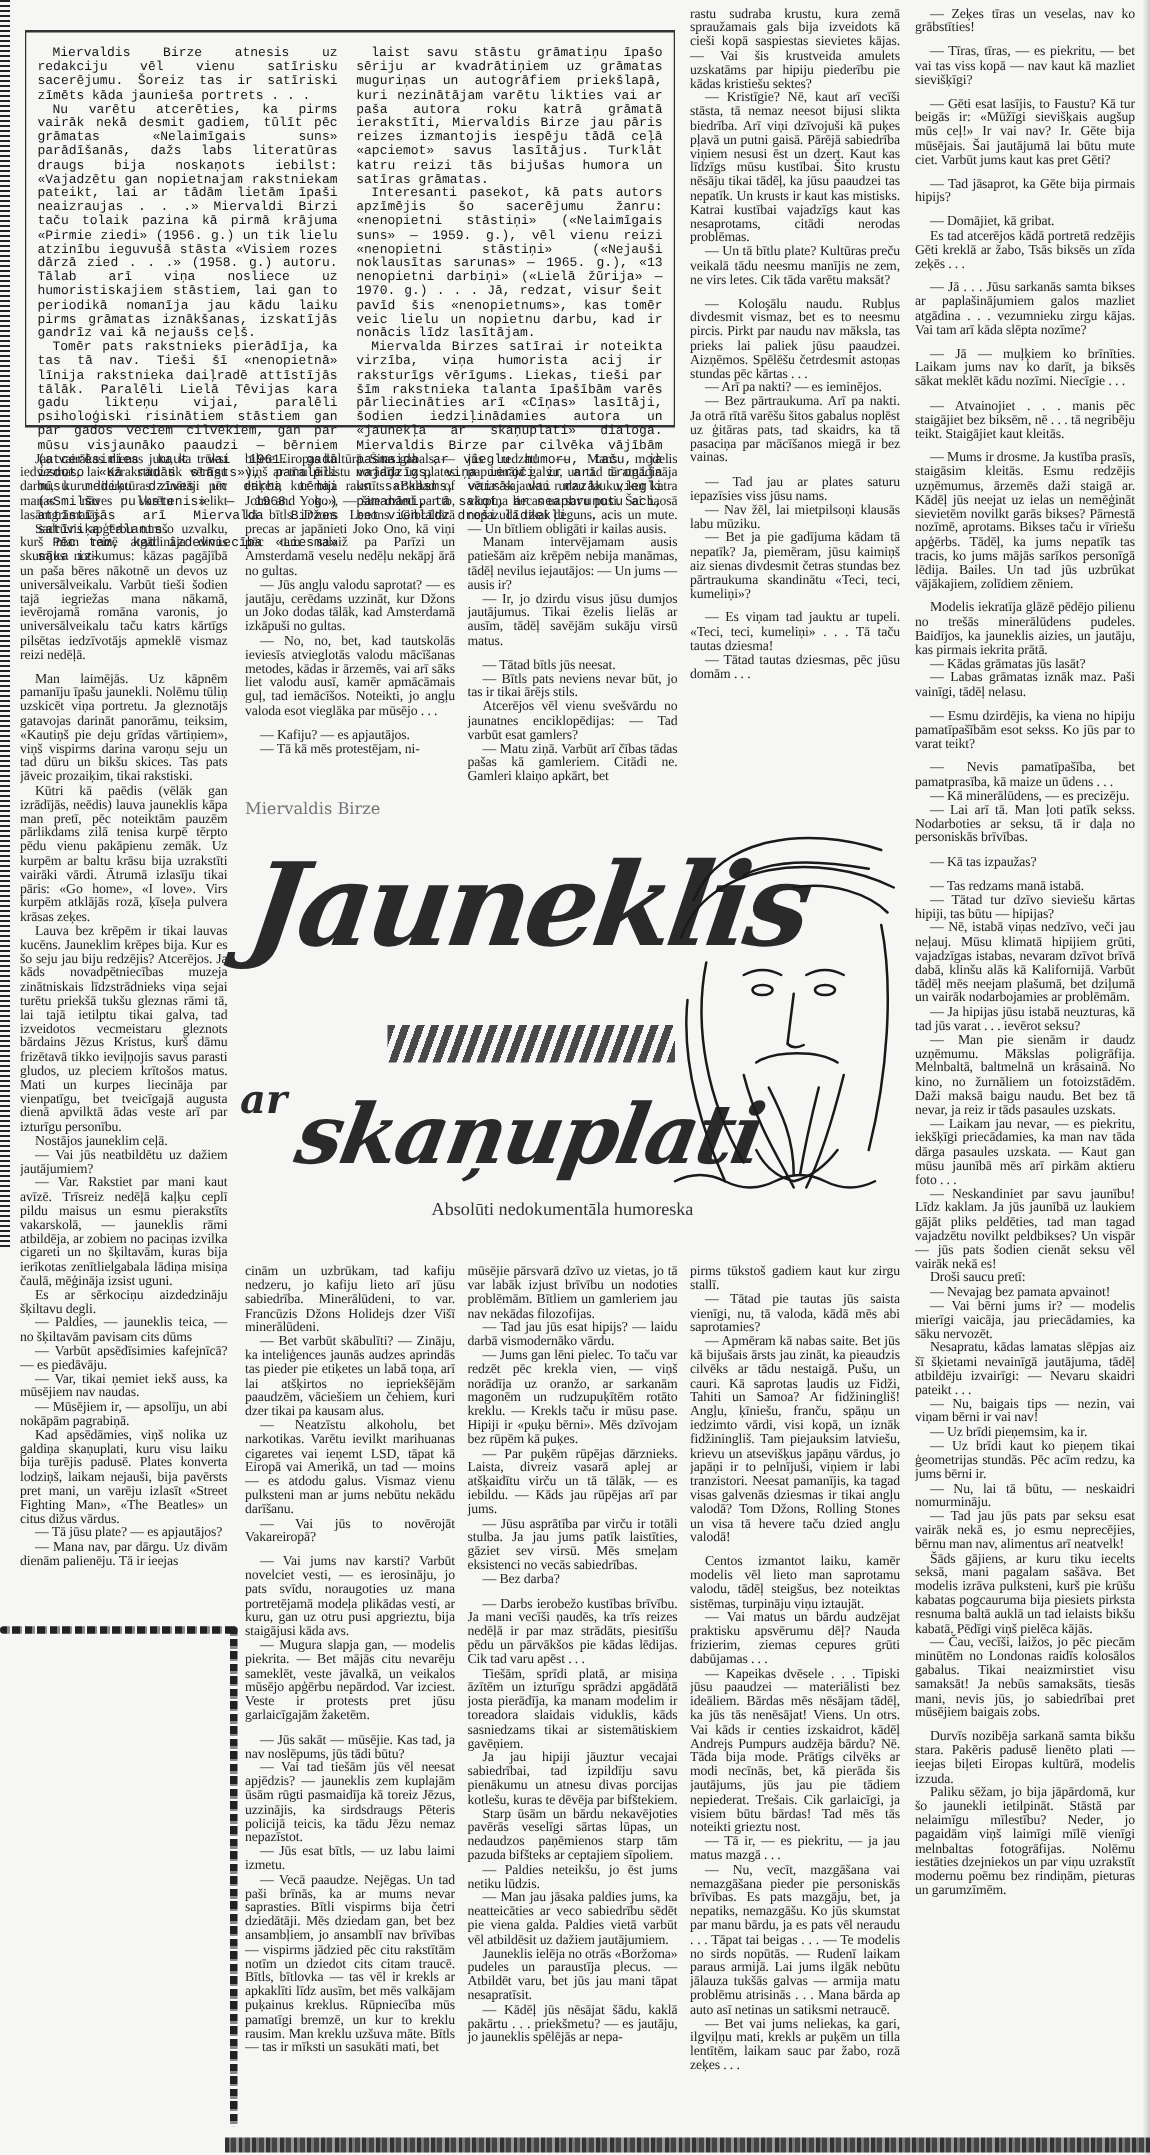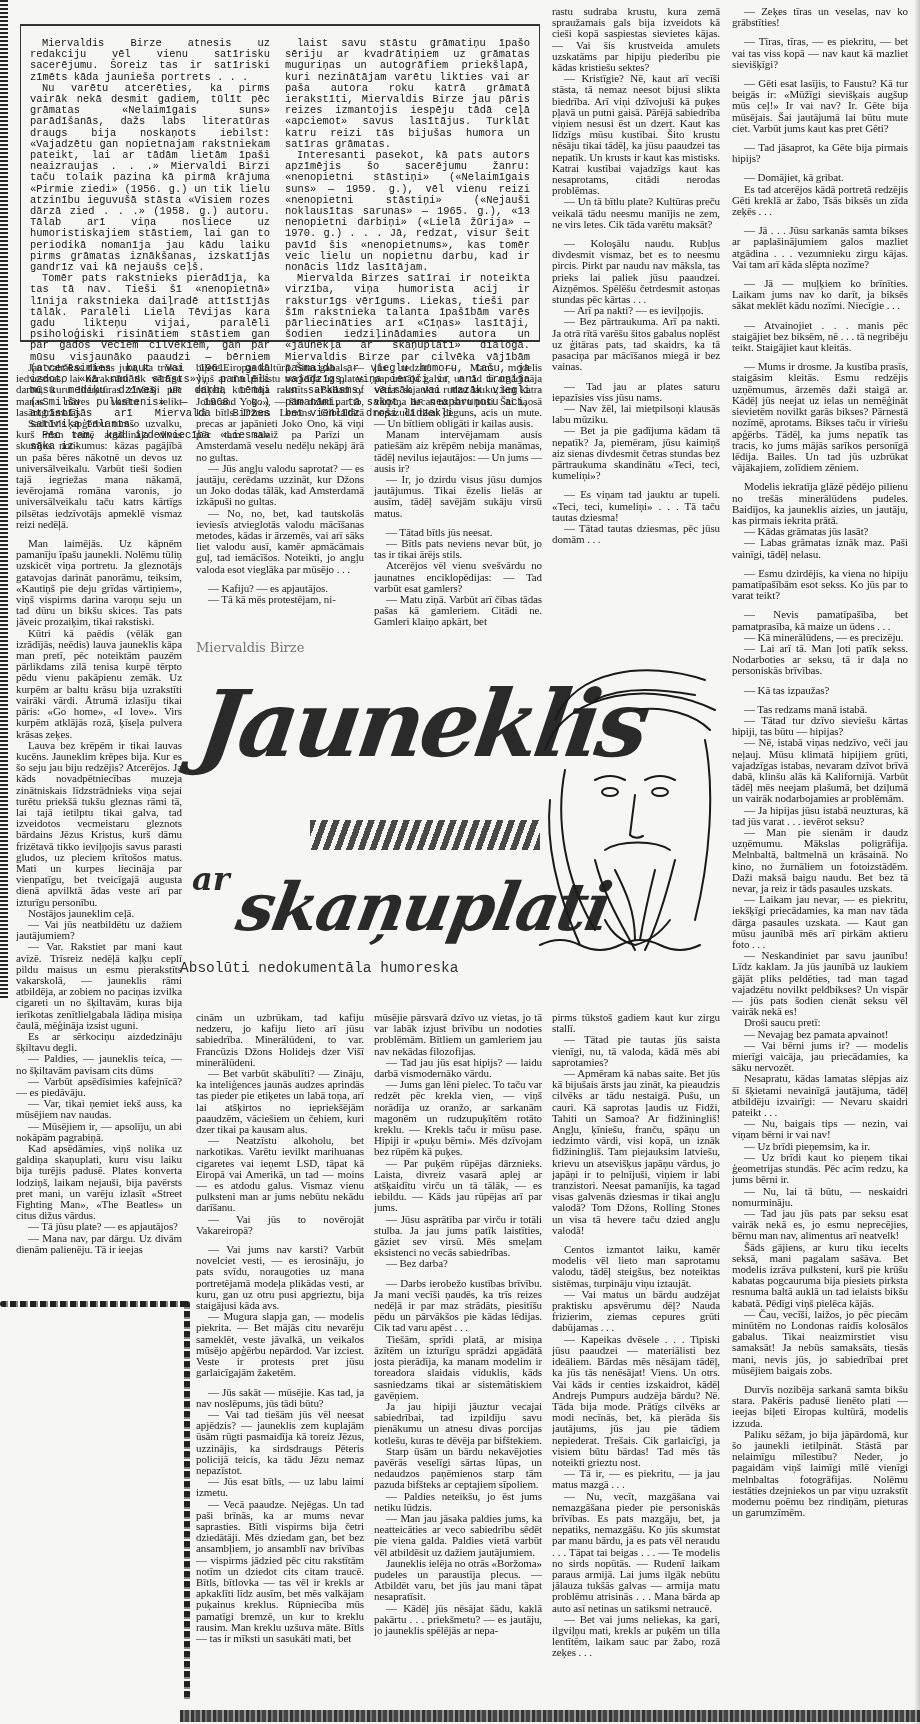--- a/index.html
+++ b/index.html
@@ -19,22 +19,22 @@
   .sans { font-family: Liberation Serif, serif; font-size: 11px; line-height: 11.2px; letter-spacing: -0.1px; color: #222; }
   .byline { position: absolute; left: 196px; top: 640px; font-family: "DejaVu Serif", serif; font-size: 13px; color: #737373; }
   .title-area { position: absolute; left: 190px; top: 660px; width: 530px; height: 300px; }
   .title-word { position: absolute; font-family: "DejaVu Serif", serif; font-weight: bold; font-style: italic; color: #2a2a2a; }
   .title-main { left: 10px; top: 10px; font-size: 92px; letter-spacing: -4px; transform: skewX(-8deg); }
   .title-ar { left: 2px; top: 200px; font-size: 32px; }
   .title-sub { left: 48px; top: 208px; font-size: 66px; letter-spacing: -2px; transform: skewX(-10deg); }
   .title-band { position: absolute; left: 120px; top: 160px; width: 230px; height: 30px;
     background: repeating-linear-gradient(110deg, #2b2b2b 0 6px, #f6f6f4 6px 11px); opacity: 0.85; }
   .portrait { position: absolute; left: 345px; top: 0; width: 185px; height: 300px; }
-  .subtitle { position: absolute; left: 180px; top: 960px; width: 540px; text-align: left;
-    font-family: Liberation Mono, monospace; font-size: 14.5px; color: #333; }
+  .subtitle { position: absolute; left: 180px; top: 960px; width: 540px; text-align: center;
+    font-family: Liberation Serif, serif; font-size: 14.5px; color: #333; }
   .rope-h { position: absolute; left: 0; top: 1301px; width: 190px; height: 6px;
     background: repeating-linear-gradient(90deg, #222 0 6px, #888 6px 8px, #f6f6f4 8px 10px); border-radius: 3px; }
   .rope-v { position: absolute; left: 184px; top: 1301px; width: 6px; height: 400px;
     background: repeating-linear-gradient(180deg, #222 0 6px, #888 6px 8px, #f6f6f4 8px 10px); border-radius: 3px; }
   .bottom-rule { position: absolute; left: 180px; top: 1710px; width: 740px; height: 12px;
     background: repeating-linear-gradient(90deg, #333 0 3px, #777 3px 5px, #444 5px 9px, #999 9px 11px); }
 </style>
 </head>
 <body>
 
@@ -89,21 +89,21 @@
     <p>— Bītls pats neviens nevar būt, jo tas ir tikai ārējs stils.</p>
     <p>Atcerējos vēl vienu svešvārdu no jaunatnes enciklopēdijas: — Tad varbūt esat gamlers?</p>
     <p>— Matu ziņā. Varbūt arī čības tādas pašas kā gamleriem. Citādi ne. Gamleri klaiņo apkārt, bet</p>
   </div>
 
   <div class="col sans" style="left:552px; top:6px; width:168px; height:620px; overflow:hidden;">
     <p style="text-indent:0">rastu sudraba krustu, kura zemā spraužamais gals bija izveidots kā cieši kopā saspiestas sievietes kājas. — Vai šis krustveida amulets uzskatāms par hipiju piederību pie kādas kristiešu sektes?</p>
     <p>— Kristīgie? Nē, kaut arī vecīši stāsta, tā nemaz neesot bijusi slikta biedrība. Arī viņi dzīvojuši kā puķes pļavā un putni gaisā. Pārējā sabiedrība viņiem nesusi ēst un dzert. Kaut kas līdzīgs mūsu kustībai. Šito krustu nēsāju tikai tādēļ, ka jūsu paaudzei tas nepatīk. Un krusts ir kaut kas mistisks. Katrai kustībai vajadzīgs kaut kas nesaprotams, citādi nerodas problēmas.</p>
     <p>— Un tā bītlu plate? Kultūras preču veikalā tādu neesmu manījis ne zem, ne virs letes. Cik tāda varētu maksāt?</p>
     <p class="gap">— Koloşālu naudu. Rubļus divdesmit vismaz, bet es to neesmu pircis. Pirkt par naudu nav māksla, tas prieks lai paliek jūsu paaudzei. Aizņēmos. Spēlēšu četrdesmit astoņas stundas pēc kārtas . . .</p>
-    <p>— Arī pa nakti? — es ieviļņojis.</p>
+    <p>— Arī pa nakti? — es ieminējos.</p>
     <p>— Bez pārtraukuma. Arī pa nakti. Ja otrā rītā varēšu šitos gabalus noplēst uz ģitāras pats, tad skaidrs, ka tā pasaciņa par mācīšanos miegā ir bez vainas.</p>
     <p class="gap">— Tad jau ar plates saturu iepazīsies viss jūsu nams.</p>
     <p>— Nav žēl, lai mietpilsoņi klausās labu mūziku.</p>
     <p>— Bet ja pie gadījuma kādam tā nepatīk? Ja, piemēram, jūsu kaimiņš aiz sienas divdesmit četras stundas bez pārtraukuma skandinātu «Teci, teci, kumeliņi»?</p>
     <p class="gap">— Es viņam tad jauktu ar tupeli. «Teci, teci, kumeliņi» . . . Tā taču tautas dziesma!</p>
     <p>— Tātad tautas dziesmas, pēc jūsu domām . . .</p>
   </div>
 
   <div class="col sans" style="left:732px; top:6px; width:176px; height:1700px; overflow:hidden;">
     <p>— Zeķes tīras un veselas, nav ko grābstīties!</p>

